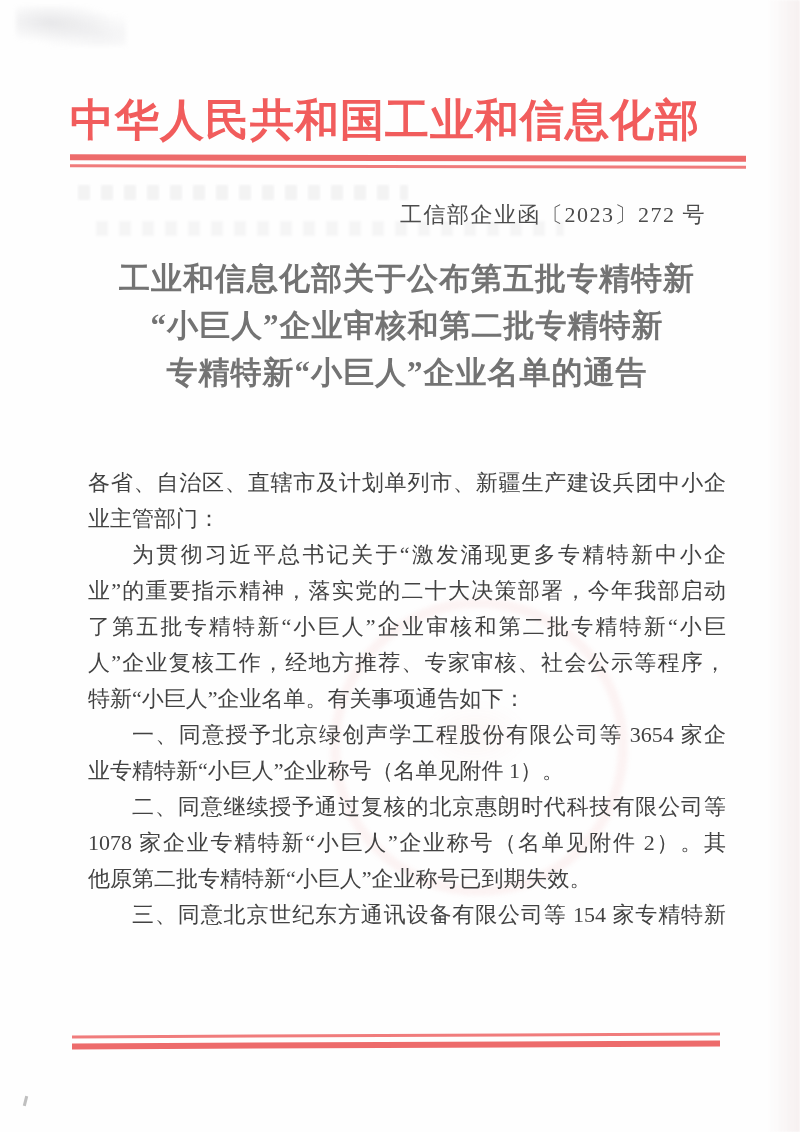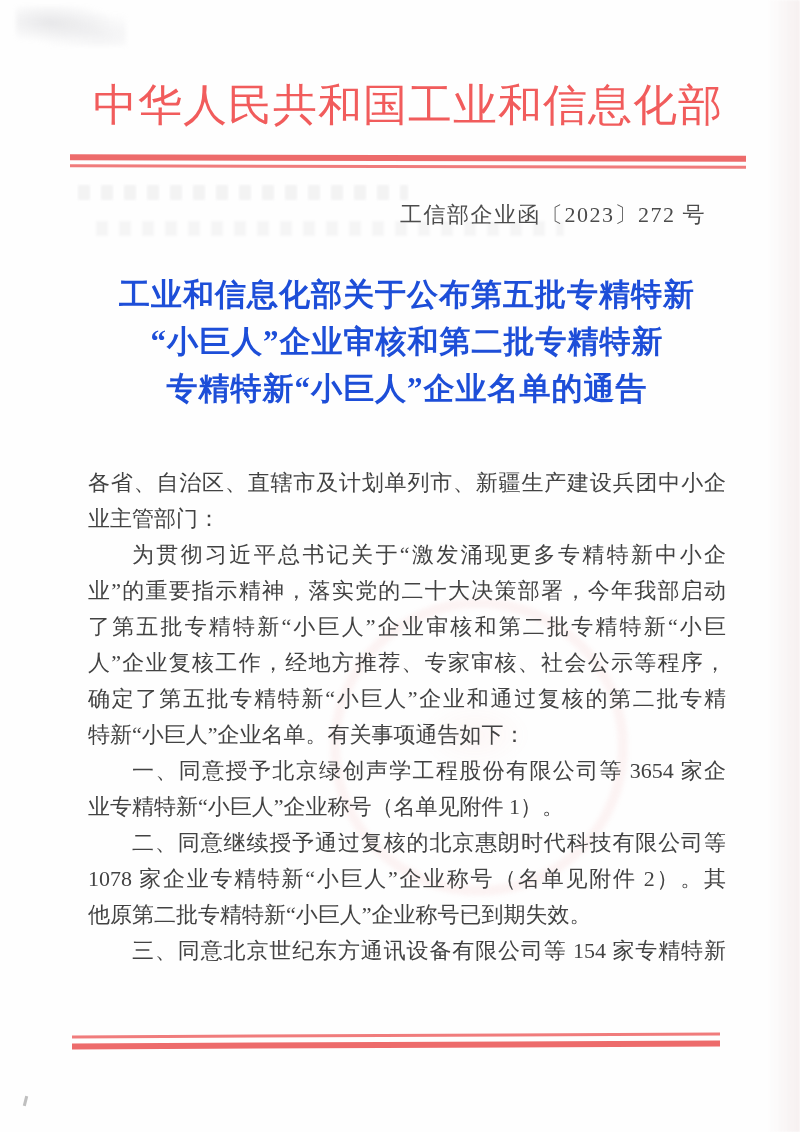--- a/index.html
+++ b/index.html
@@ -18,41 +18,41 @@
     background:
       radial-gradient(ellipse at 30% 40%, rgba(175,175,182,0.28), transparent 60%),
       radial-gradient(ellipse at 75% 70%, rgba(185,185,192,0.18), transparent 55%);
     filter: blur(2px);
   }
   .corner-mark {
     position: absolute; left: 24px; top: 1096px; width: 3px; height: 10px;
     background: #8a8a8a; opacity: 0.55; transform: rotate(14deg);
   }
   .letterhead {
-    position: absolute; top: 77px; left: 70px; width: 676px;
-    text-align: center; font-size: 44px; font-weight: 400;
+    position: absolute; top: 92px; left: 70px; width: 676px;
+    text-align: left; font-size: 44px; font-weight: 700;
     line-height: 58px; color: #f15c5c; letter-spacing: 1px; white-space: nowrap;
   }
   .rule { position: absolute; left: 70px; width: 676px; background: #ed6b6b; }
   .rule-thick { top: 155px; height: 5.5px; transform: rotate(0.12deg); }
   .rule-thin  { top: 164.5px; height: 2.5px; background: #f07c7c; transform: rotate(0.12deg); }
   .doc-number {
     position: absolute; top: 181px; right: 94px;
     font-size: 22px; color: #4b4b4b; letter-spacing: 1.5px; white-space: nowrap; margin-top: 19px;
   }
   .ghost-strip {
     position: absolute; height: 15px; opacity: 0.09; filter: blur(1.3px);
     background: repeating-linear-gradient(90deg, #8d8d92 0 12px, transparent 12px 23px);
   }
   .ghost-1 { top: 185px; left: 78px; width: 330px; }
   .ghost-2 { top: 221px; left: 96px; width: 468px; opacity: 0.07; }
   .notice-title {
-    position: absolute; top: 271px; left: 88px; width: 638px;
+    position: absolute; top: 255px; left: 88px; width: 638px;
     text-align: center; font-size: 31px; font-weight: 700;
-    line-height: 47px; color: #1d4ed8; letter-spacing: 1px;
+    line-height: 47px; color: #737373; letter-spacing: 1px;
   }
   .notice-title .title-line { white-space: nowrap; }
   .body-text {
     position: absolute; top: 441px; left: 88px; width: 638px;
     font-size: 22px; color: #424242; margin-top: 24px;
   }
   .body-line {
     height: 36px; line-height: 36px; overflow: hidden; text-align: left;
   }
   .body-line.indent { text-indent: 44px; }
@@ -96,21 +96,20 @@
 <div class="seal-bleed-inner"></div>
 
 <div class="body-text">
 
 <div class="body-line fill">各省、自治区、直辖市及计划单列市、新疆生产建设兵团中小企</div>
     <div class="body-line">业主管部门：</div>
     <div class="body-line indent fill">为贯彻习近平总书记关于“激发涌现更多专精特新中小企</div>
     <div class="body-line fill">业”的重要指示精神，落实党的二十大决策部署，今年我部启动</div>
     <div class="body-line fill">了第五批专精特新“小巨人”企业审核和第二批专精特新“小巨</div>
     <div class="body-line fill">人”企业复核工作，经地方推荐、专家审核、社会公示等程序，</div>
-    <div class="body-line fill">确定了第五批专精特新“小巨人”企业和通过复核的第二批专精</div>
     <div class="body-line">特新“小巨人”企业名单。有关事项通告如下：</div>
     <div class="body-line indent fill">一、同意授予北京绿创声学工程股份有限公司等 3654 家企</div>
     <div class="body-line">业专精特新“小巨人”企业称号（名单见附件 1）。</div>
     <div class="body-line indent fill">二、同意继续授予通过复核的北京惠朗时代科技有限公司等</div>
     <div class="body-line fill">1078 家企业专精特新“小巨人”企业称号（名单见附件 2）。其</div>
     <div class="body-line">他原第二批专精特新“小巨人”企业称号已到期失效。</div>
     <div class="body-line indent fill">三、同意北京世纪东方通讯设备有限公司等 154 家专精特新</div>
   </div>
 
 <div class="footer-rule footer-rule-thin"></div>

